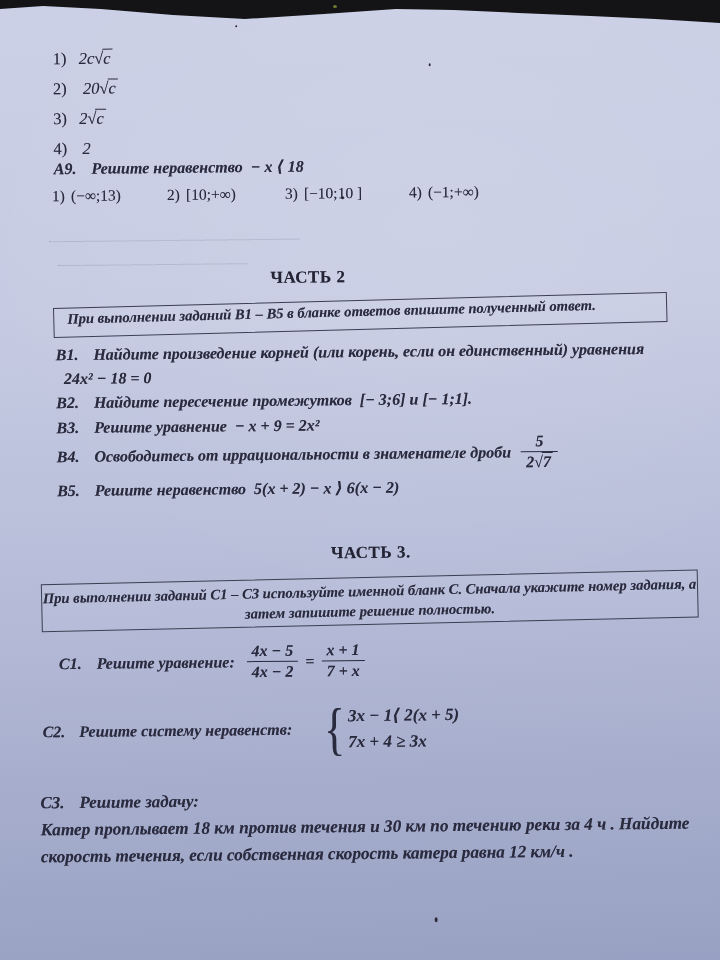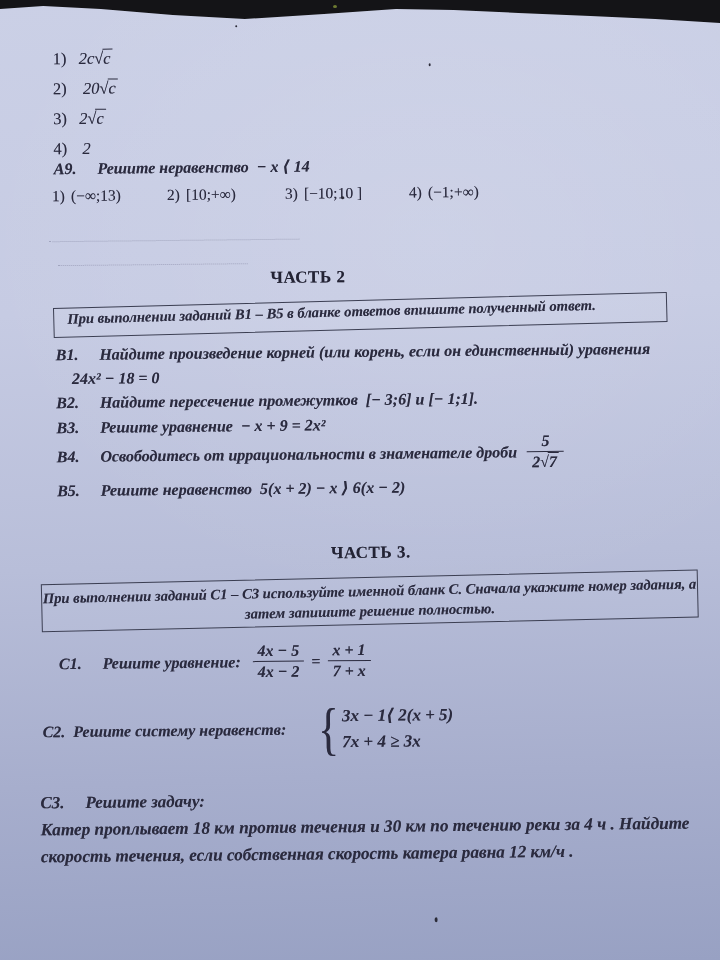--- a/index.html
+++ b/index.html
@@ -10,21 +10,21 @@
   .paper{position:absolute;inset:0;
     background:
       radial-gradient(100% 60% at 60% 25%, rgba(255,255,255,0.10), rgba(255,255,255,0) 65%),
       linear-gradient(178deg,#cbd0e6 0%,#c6cbe3 32%,#b8bed9 58%,#a7aecd 80%,#98a1c3 100%);
     clip-path:polygon(0 9px,6% 6px,14% 9px,24% 15px,34% 19px,45% 14px,55% 9px,63% 10px,72% 13px,82% 16px,91% 19px,100% 23px,100% 100%,0 100%);
   }
   .content{position:absolute;inset:0;transform:rotate(-0.6deg);transform-origin:360px 480px;
            color:#2a2a3e;text-shadow:0 0 0.6px rgba(40,40,60,0.45);}
   .abs{position:absolute;}
   .bi{font-weight:bold;font-style:italic;}
-  .plabel{font-weight:bold;font-style:italic;margin-right:21px;}
+  .plabel{font-weight:bold;font-style:italic;margin-right:15px;}
   .heading{font-weight:bold;font-size:17px;letter-spacing:0.5px;text-align:center;color:#232334;}
   .ibox{border:1.6px solid #3b3e52;background:rgba(255,255,255,0.05);}
   .ibox .itext{font-size:14.6px;font-weight:bold;font-style:italic;}
   .a8row{font-size:16.5px;display:flex;align-items:baseline;}
   .onum{display:inline-block;min-width:26px;}
   .math{font-style:italic;}
   .sqrt{display:inline-flex;align-items:flex-start;font-style:italic;}
   .sqrt::before{content:"√";font-style:normal;margin-right:-1px;}
   .sqrt .rad{border-top:1.4px solid currentColor;padding:0 2px 0 1px;line-height:1.15;}
   .prob{font-size:16px;display:flex;align-items:baseline;white-space:nowrap;}
@@ -64,21 +64,21 @@
             </span></span>
       </div>
       <div class="abs a8row" style="left:57px;top:136px;">
         <span class="onum">4)</span>
         <span class="math" style="margin-left:3px;">2</span>
       </div>
 
       <div class="abs prob" style="left:57px;top:156px;">
         <span class="plabel">А9.</span>
         <span class="bi">Решите неравенство</span>
-        <span class="pmath">− x ⟨ 14</span>
+        <span class="pmath">− x ⟨ 18</span>
       </div>
       <div class="abs opt" style="left:55px;top:184px;">
         <span>1)</span>
         <span>(−∞;13)</span>
       </div>
       <div class="abs opt" style="left:170px;top:184px;">
         <span>2)</span>
         <span>[10;+∞)</span>
       </div>
       <div class="abs opt" style="left:288px;top:184px;">
@@ -97,21 +97,21 @@
 
       <div class="abs ibox" style="left:55px;top:300px;width:612px;height:28px;transform:rotate(-0.9deg);">
         <div class="itext" style="padding:2px 0 0 13px;">При выполнении заданий В1 – В5 в бланке ответов впишите полученный ответ.</div>
       </div>
 
       <div class="abs prob" style="left:57px;top:343px;">
         <span class="plabel">В1.</span>
         <span class="bi">Найдите произведение корней (или корень, если он единственный) уравнения</span>
       </div>
       <div class="abs prob" style="left:57px;top:367px;">
-        <span class="pmath" style="margin-left:16px;">24x² − 18 = 0</span>
+        <span class="pmath" style="margin-left:8px;">24x² − 18 = 0</span>
       </div>
 
       <div class="abs prob" style="left:57px;top:391px;">
         <span class="plabel">В2.</span>
         <span class="bi">Найдите пересечение промежутков</span>
         <span class="pmath">[− 3;6]  и  [− 1;1].</span>
       </div>
 
       <div class="abs prob" style="left:57px;top:416px;">
         <span class="plabel">В3.</span>
@@ -151,21 +151,21 @@
           <span class="den">4x − 2</span>
         </span>
         <span class="bi" style="margin:0 7px;font-style:normal;">=</span>
         <span class="frac">
           <span class="num">x + 1</span>
           <span class="den">7 + x</span>
         </span>
       </div>
 
       <div class="abs prob" style="left:40px;top:703px;align-items:center;">
-        <span class="plabel" style="margin-right:8px;">С2.</span>
+        <span class="plabel" style="margin-right:14px;">С2.</span>
         <span class="bi">Решите систему неравенств:</span>
         <span class="brace" style="margin-left:28px;">{</span>
         <span class="syslines">
           <span>3x − 1⟨ 2(x + 5)</span>
           <span>7x + 4 ≥ 3x</span>
         </span>
       </div>
 
       <div class="abs prob" style="left:37px;top:790px;font-size:17px;">
         <span class="plabel">С3.</span>

